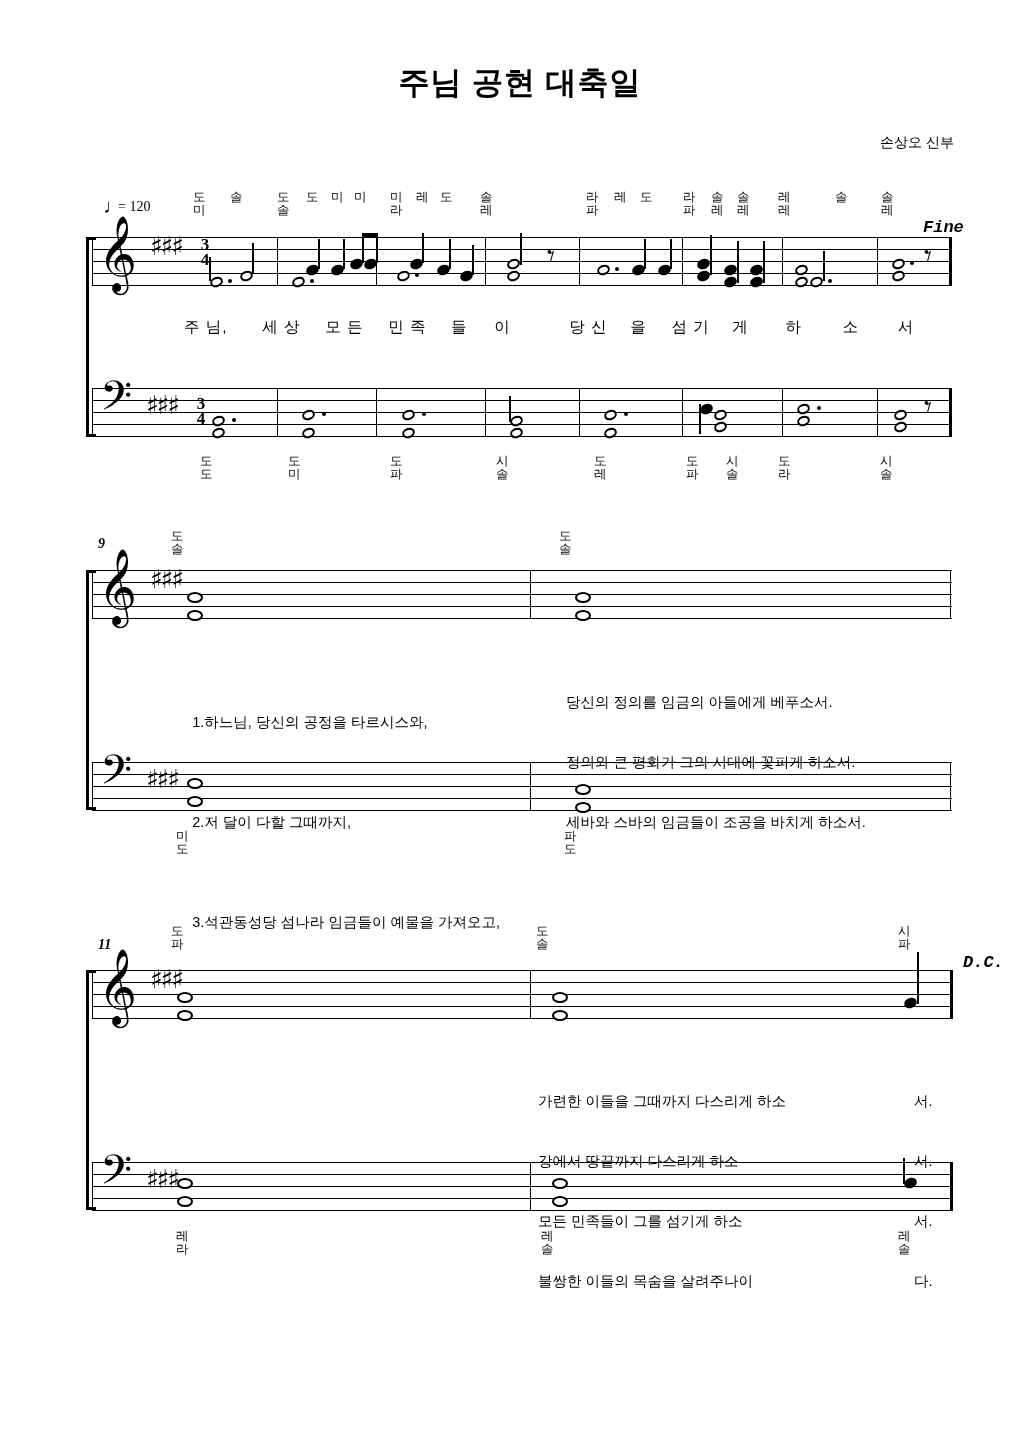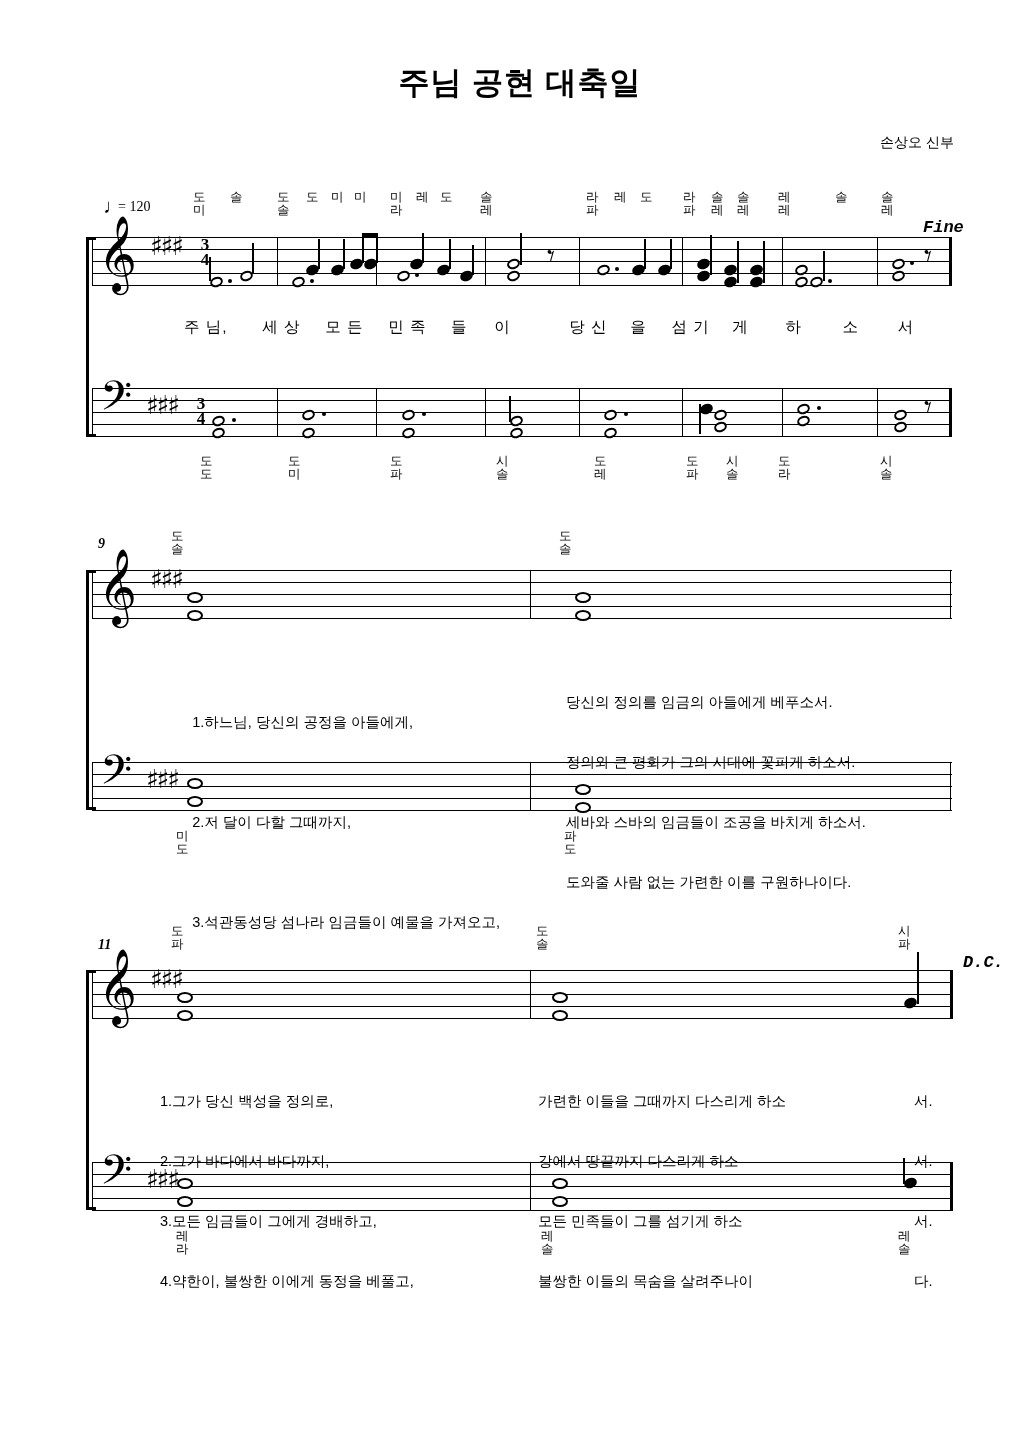--- a/index.html
+++ b/index.html
@@ -487,35 +487,34 @@
       <div class="barline" style="left:858px; top:0px;"></div>
 
       <div class="notehead open" style="left:95px; top:22px; width:16px; height:11px; transform:none;"></div>
       <div class="notehead open" style="left:95px; top:40px; width:16px; height:11px; transform:none;"></div>
       <div class="notehead open" style="left:483px; top:22px; width:16px; height:11px; transform:none;"></div>
       <div class="notehead open" style="left:483px; top:40px; width:16px; height:11px; transform:none;"></div>
     </div>
 
     <div class="verse-block" style="left:152px; top:122px;">
       <div>
-        <span>1.</span><span>하느님, 당신의 공정을 아들에게,</span>
+        <span>1.</span><span>하느님, 당신의 공정을 타르시스와,</span>
       </div>
       <div>
         <span>2.</span><span>저 달이 다할 그때까지,</span>
       </div>
       <div>
         <span>3.</span><span>석관동성당 섬나라 임금들이 예물을 가져오고,</span>
       </div>
     </div>
 
     <div class="verse-block" style="left:558px; top:122px;">
       <div><span>당신의 정의를 임금의 아들에게 베푸소서.</span></div>
       <div><span>정의와 큰 평화가 그의 시대에 꽃피게 하소서.</span></div>
       <div><span>세바와 스바의 임금들이 조공을 바치게 하소서.</span></div>
-      <div><span>도와줄 사람 없는 가련한 이를 구원하나이다.</span></div>
     </div>
 
     <div class="staff" style="left:84px; top:232px; width:860px;">
       <div class="line"></div>
       <div class="line"></div>
       <div class="line"></div>
       <div class="line"></div>
       <div class="line"></div>
 
       <div class="clef bass" style="left:8px; top:-12px;">𝄢</div>
@@ -576,26 +575,20 @@
       <div class="barline thick" style="left:858px; top:0px;"></div>
 
       <div class="notehead open" style="left:85px; top:22px; width:16px; height:11px; transform:none;"></div>
       <div class="notehead open" style="left:85px; top:40px; width:16px; height:11px; transform:none;"></div>
       <div class="notehead open" style="left:460px; top:22px; width:16px; height:11px; transform:none;"></div>
       <div class="notehead open" style="left:460px; top:40px; width:16px; height:11px; transform:none;"></div>
       <div class="notehead" style="left:812px; top:28px;"></div>
       <div class="stem" style="left:825px; top:-18px; height:52px;"></div>
     </div>
 
-    <div class="verse-block" style="left:152px; top:136px;">
-      <div><span>1.</span><span>그가 당신 백성을 정의로,</span></div>
-      <div><span>2.</span><span>그가 바다에서 바다까지,</span></div>
-      <div><span>3.</span><span>모든 임금들이 그에게 경배하고,</span></div>
-      <div><span>4.</span><span>약한이, 불쌍한 이에게 동정을 베풀고,</span></div>
-    </div>
 
     <div class="verse-block" style="left:530px; top:136px;">
       <div><span>가련한 이들을 그때까지 다스리게 하소</span></div>
       <div><span>강에서 땅끝까지 다스리게 하소</span></div>
       <div><span>모든 민족들이 그를 섬기게 하소</span></div>
       <div><span>불쌍한 이들의 목숨을 살려주나이</span></div>
     </div>
 
     <div class="verse-block" style="left:906px; top:136px;">
       <div><span>서.</span></div>

